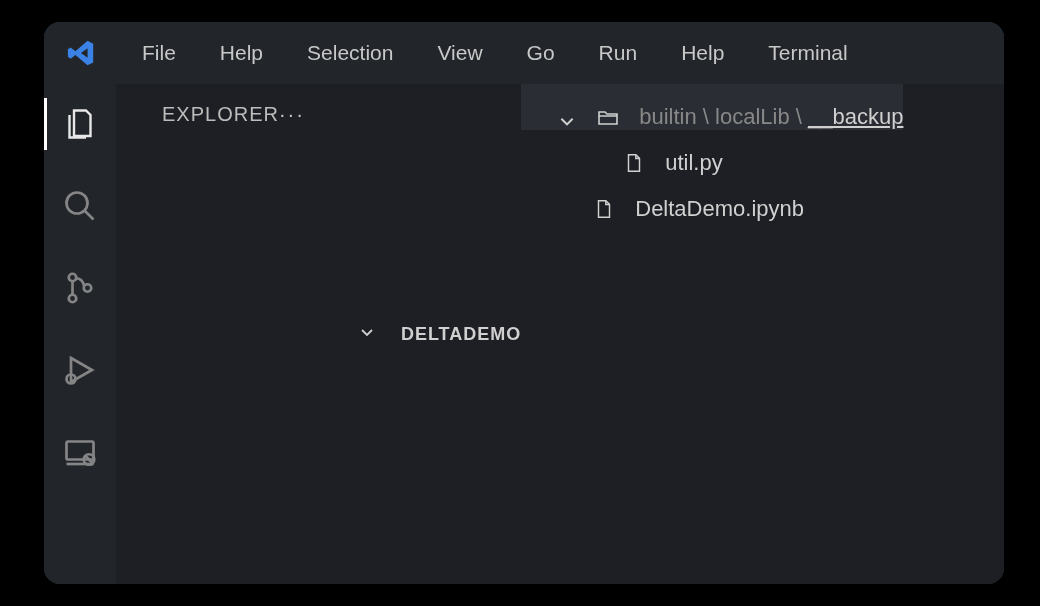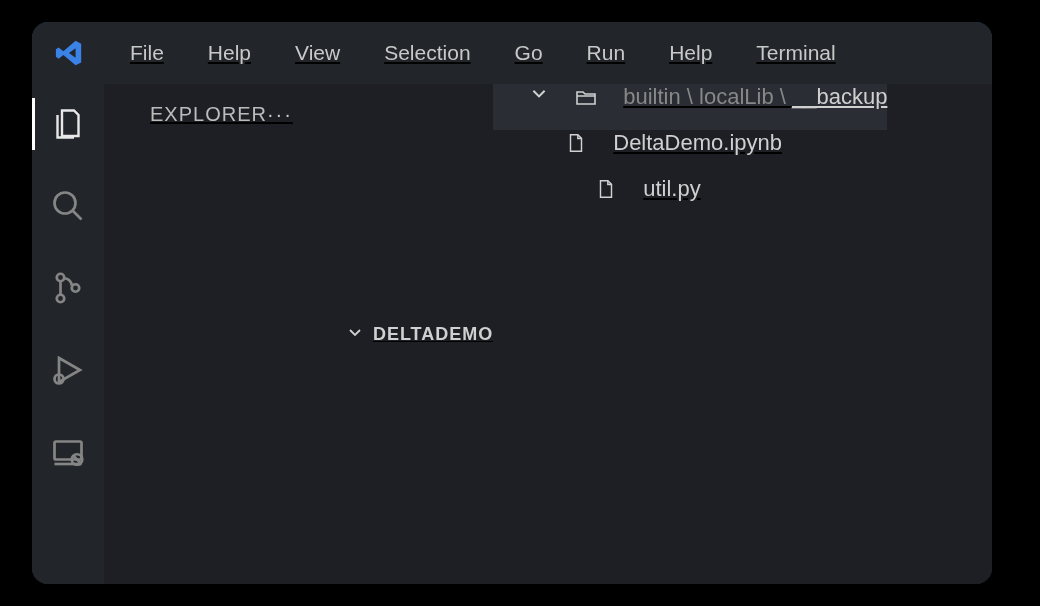--- a/index.html
+++ b/index.html
@@ -1,29 +1,28 @@
 <!DOCTYPE html>
 <html><head>
   <meta charset="utf-8">
   <style>
     * { margin: 0; padding: 0; box-sizing: border-box; }
     html, body { width: 1040px; height: 606px; background: #000; overflow: hidden; font-family: -apple-system, BlinkMacSystemFont, "Segoe UI", sans-serif; }
     .window {
       position: absolute;
-      left: 32px;
+      left: 44px;
       top: 22px;
       width: 960px;
       height: 562px;
       background: #0c4a6e;
       border-radius: 16px;
       overflow: hidden;
       display: flex;
       flex-direction: column;
       box-shadow: 0 0 40px rgba(0,0,0,0.6);
-      text-decoration: underline;
     }
     
     .titlebar {
       height: 62px;
       background: #22252a;
       display: flex;
       align-items: center;
       padding-left: 20px;
       gap: 8px;
       color: #c8c8c8;
@@ -96,31 +95,31 @@
     }
     .sidebar-title .dots { font-size: 20px; color: #c8c8c8; letter-spacing: 2px; padding-right: 6px; }
     .section-header {
       display: flex;
       align-items: center;
       padding: 6px 0 6px 30px;
       font-size: 18px;
       font-weight: 700;
       letter-spacing: 1px;
       color: #d0d0d0;
-      gap: 10px;
+      gap: 26px;
     }
     .tree {
       font-size: 22px;
       color: #d0d0d0;
     }
     .tree-row {
       display: flex;
-      align-items: flex-start;
+      align-items: flex-end;
       height: 46px;
-      gap: 24px;
+      gap: 18px;
       cursor: default;
     }
     .tree-row.selected { background: #2a2d33; }
     .tree-row .chev { width: 20px; display: flex; justify-content: center; }
     .tree-row .icon { width: 26px; height: 26px; display: flex; align-items: center; justify-content: center; }
     .indent-0 { padding-left: 36px; }
     .indent-1 { padding-left: 100px; }
     .indent-0b { padding-left: 70px; }
     .tree-guide {
       position: relative;
@@ -134,22 +133,22 @@
 <div class="window">
 
   <div class="titlebar">
     <span class="logo">
       <svg width="30" height="30" viewBox="0 0 32 32">
         <path d="M23 3 L29 6 L29 26 L23 29 L10 18 L5 22 L2 20 L2 12 L5 10 L10 14 L23 3 Z M23 11 L16 16 L23 21 Z" fill="#3b82e6"></path>
       </svg>
     </span>
     <span class="menu-item">File</span>
     <span class="menu-item">Help</span>
+    <span class="menu-item">Selection</span>
     <span class="menu-item">View</span>
-    <span class="menu-item">Selection</span>
     <span class="menu-item">Go</span>
     <span class="menu-item">Run</span>
     <span class="menu-item">Help</span>
     <span class="menu-item">Terminal</span>
   </div>
 
   <div class="body">
 
     <div class="activity-bar">
       <span class="activity-icon active">
@@ -214,36 +213,36 @@
           </span>
           <span class="icon">
             <svg width="24" height="24" viewBox="0 0 24 24" stroke="#d0d0d0" fill="none" stroke-width="1.6">
               <path d="M3 7h6l2 2h10v10H3z"></path>
               <path d="M3 11h18"></path>
             </svg>
           </span>
           <span class="tree-label"><span class="dimpath">builtin \ localLib \ </span><span style="text-decoration: underline;">__backup</span></span>
         </div>
 
+        <div class="tree-row indent-1 tree-guide">
+          <span class="icon">
+            <svg width="22" height="22" viewBox="0 0 24 24" stroke="#d0d0d0" fill="none" stroke-width="1.6">
+              <path d="M6 3h8l4 4v14H6z"></path>
+              <path d="M14 3v4h4"></path>
+            </svg>
+          </span>
+          <span class="tree-label">util.py</span>
+        </div>
+
         <div class="tree-row indent-0b">
           <span class="icon">
             <svg width="22" height="22" viewBox="0 0 24 24" stroke="#d0d0d0" fill="none" stroke-width="1.6">
               <path d="M6 3h8l4 4v14H6z"></path>
               <path d="M14 3v4h4"></path>
             </svg>
           </span>
           <span class="tree-label">DeltaDemo.ipynb</span>
         </div>
 
-        <div class="tree-row indent-1 tree-guide">
-          <span class="icon">
-            <svg width="22" height="22" viewBox="0 0 24 24" stroke="#d0d0d0" fill="none" stroke-width="1.6">
-              <path d="M6 3h8l4 4v14H6z"></path>
-              <path d="M14 3v4h4"></path>
-            </svg>
-          </span>
-          <span class="tree-label">util.py</span>
-        </div>
-
       </div>
     </div>
   </div>
 </div>
 
 </body></html>

